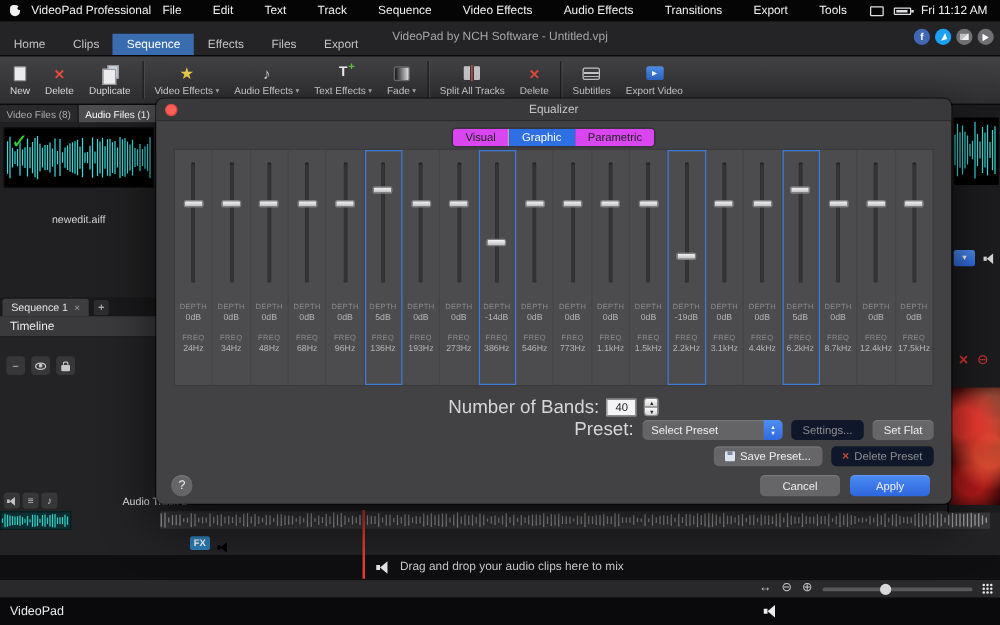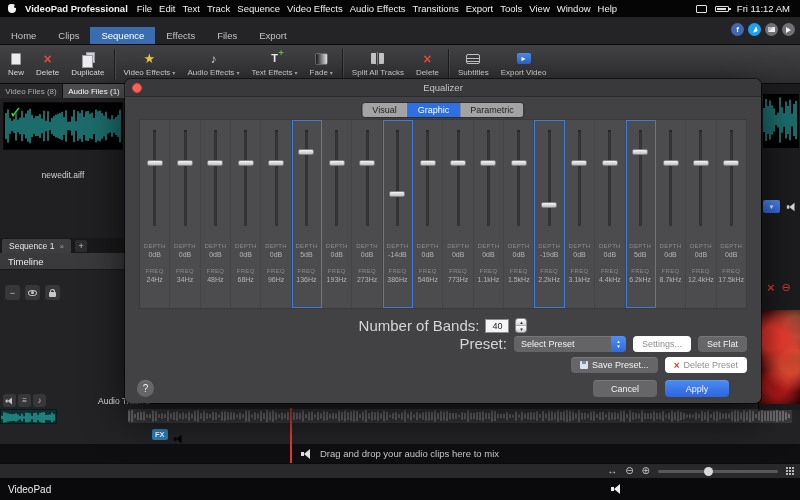--- a/index.html
+++ b/index.html
@@ -3,22 +3,22 @@
 <meta charset="utf-8">
 <style>
   *{box-sizing:border-box;margin:0;padding:0}
   body{font-family:"Liberation Sans","DejaVu Sans",sans-serif;background:#000}
   .screen{position:relative;width:800px;height:500px;background:#161618;overflow:hidden;font-family:"Liberation Sans","DejaVu Sans",sans-serif}
 
   
   .menubar{position:absolute;left:0;top:0;width:800px;height:17px;background:#050506;display:flex;align-items:center;padding:0 10px 0 8px;gap:9px;font-size:9.5px;color:#f2f2f4;z-index:6}
   .apple-logo{width:8px;height:9px;background:#f0f0f2;border-radius:3px 4px 4px 4px;position:relative;flex-shrink:0}
   .apple-logo::after{content:"";position:absolute;right:-1px;top:1px;width:3px;height:3px;background:#050506;border-radius:50%}
-  .mb-app{font-weight:bold;font-size:9.5px;white-space:nowrap}
-  .mb-menus{display:flex;gap:7px;white-space:nowrap;overflow:hidden;flex:1}
+  .mb-app{font-weight:normal;font-size:9.5px;white-space:nowrap}
+  .mb-menus{display:flex;gap:25px;white-space:nowrap;overflow:hidden;flex:1}
   .menu-item{cursor:default}
   .mb-right{display:flex;align-items:center;gap:8px;margin-left:auto;flex-shrink:0}
   .mi-display{width:11px;height:8px;border:1px solid #e0e0e2;border-radius:1px}
   .mi-batt{width:14px;height:6px;border:1px solid #e0e0e2;border-radius:1px;position:relative}
   .mi-batt::before{content:"";position:absolute;left:1px;top:1px;bottom:1px;width:9px;background:#e0e0e2}
   .mi-batt::after{content:"";position:absolute;right:-3px;top:1px;width:2px;height:2px;background:#e0e0e2}
   .mb-clock{white-space:nowrap}
 
   
   .ribbon{position:absolute;left:0;top:17px;width:800px;height:28px;background:#242427;border-bottom:1px solid #0a0a0b;z-index:5}
@@ -122,21 +122,21 @@
     radial-gradient(circle at 78% 55%, rgba(255,95,60,.75) 0 20%, transparent 50%),
     radial-gradient(circle at 42% 80%, rgba(205,30,30,.85) 0 14%, transparent 40%),
     radial-gradient(circle at 85% 18%, rgba(255,130,95,.55) 0 12%, transparent 35%),#150404}
 
   
   .dialog{position:absolute;left:125px;top:79px;width:636px;height:324px;background:#424245;border-radius:6px;box-shadow:0 14px 40px rgba(0,0,0,.7),0 0 0 1px rgba(0,0,0,.55);z-index:10}
   .dlg-titlebar{position:absolute;left:0;top:0;width:100%;height:18px;background:#39393c;border-radius:6px 6px 0 0;border-bottom:1px solid #2b2b2e}
   .dlg-close{position:absolute;left:7px;top:4px;width:10px;height:10px;border-radius:50%;background:#fe5f57;border:1px solid #d94a42}
   .dlg-title{position:absolute;left:0;right:0;top:3px;text-align:center;font-size:9.5px;color:#c4c4c6}
   .seg{position:absolute;left:50%;top:23px;transform:translateX(-50%);display:flex;border:1px solid #2e2e30;border-radius:4px;overflow:hidden}
-  .seg-btn{padding:2px 10px;font-size:9px;background:#a3a3a3;color:#222;border-right:1px solid #aeaeb0}
+  .seg-btn{padding:2px 10px;font-size:9px;background:#d946ef;color:#222;border-right:1px solid #aeaeb0}
   .seg-btn:last-child{border-right:none}
   .seg-btn.active{background:#2e6fe4;color:#fff;border-right-color:#2e6fe4}
   .eq-panel{position:absolute;left:14px;top:40px;width:608px;height:190px;background:#4c4c4f;border:1px solid #3a3a3d;display:flex}
   .eq-band{flex:1;position:relative;display:flex;flex-direction:column;align-items:center;padding-top:8px;border-right:1px solid rgba(0,0,0,.10)}
   .eq-band:last-child{border-right:none}
   .eq-band.selected{outline:1px solid #3f7bd8;outline-offset:-1px}
   .eq-track-area{position:relative;width:100%;height:100px}
   .eq-track{position:absolute;left:50%;top:2px;bottom:2px;width:3px;margin-left:-1.5px;background:#39393c;border-radius:1px;box-shadow:inset 0 1px 2px rgba(0,0,0,.5)}
   .eq-handle{position:absolute;left:50%;width:16px;height:6px;margin-left:-8px;background:linear-gradient(#f4f4f6,#bfbfc2);border:1px solid #808084;border-radius:2px}
   .eq-lab{margin-top:15px;font-size:6px;color:#8c8c8f;letter-spacing:.3px}
@@ -146,27 +146,27 @@
   .dlg-label{font-size:15px;color:#d6d6d8}
   .nb-box{width:24px;height:14px;background:#f4f4f6;border:1px solid #8c8c8e;color:#1c1c1e;font-size:9px;display:flex;align-items:center;justify-content:center}
   .stepper{display:flex;flex-direction:column;width:12px;height:15px;border:1px solid #8c8c8e;border-radius:3px;overflow:hidden}
   .st-up,.st-dn{flex:1;display:flex;align-items:center;justify-content:center;font-size:4.5px;color:#2a2a2c;background:linear-gradient(#fdfdfd,#d4d4d6)}
   .st-dn{border-top:1px solid #aaa}
   .preset-row{position:absolute;right:14px;top:256px;display:flex;align-items:center;gap:7px}
   .popup{display:flex;align-items:center;width:112px;height:16px;background:#646467;border-radius:4px;position:relative;box-shadow:inset 0 1px 0 rgba(255,255,255,.12)}
   .popup-val{flex:1;padding-left:7px;font-size:9px;color:#f2f2f4;white-space:nowrap;overflow:hidden}
   .popup-cap{width:15px;height:16px;background:linear-gradient(#4e8ef4,#2f6ade);border-radius:0 4px 4px 0;display:flex;flex-direction:column;align-items:center;justify-content:center;color:#fff;font-size:4.5px;line-height:5px}
   .btn{display:flex;align-items:center;justify-content:center;gap:4px;height:16px;padding:0 9px;background:#666669;border-radius:4px;color:#f2f2f4;font-size:9px;box-shadow:inset 0 1px 0 rgba(255,255,255,.12);white-space:nowrap}
-  .btn.disabled{background:#ffffff;color:#909092;box-shadow:none}
+  .btn.disabled{background:#0f172a;color:#909092;box-shadow:none}
   .save-row{position:absolute;right:14px;top:278px;display:flex;gap:7px}
   .disk{width:8px;height:8px;background:#dde4f0;border-radius:1px;position:relative}
   .disk::after{content:"";position:absolute;left:2px;top:0;width:4px;height:3px;background:#7e8aa0}
   .del-x{color:#b8493c;font-size:10px;font-weight:bold}
   .help-btn{position:absolute;left:12px;top:301px;width:17px;height:17px;border-radius:50%;background:#666669;color:#f0f0f2;font-size:10px;display:flex;align-items:center;justify-content:center;box-shadow:inset 0 1px 0 rgba(255,255,255,.12)}
-  .footer-btns{position:absolute;right:32px;top:301px;display:flex;gap:8px}
+  .footer-btns{position:absolute;right:17px;top:301px;display:flex;gap:8px}
   .btn.cancel{width:64px;height:17px}
   .btn.apply{width:64px;height:17px;background:linear-gradient(#4c8bf2,#2d66df)}
 </style>
 </head>
 <body>
 
 <div class="screen">
 
   <div class="menubar">
     <span class="apple-logo"></span>
@@ -187,20 +187,21 @@
         <span class="menu-item">Help</span>
       </span>
     <span class="mb-right">
       <span class="mi-display"></span>
       <span class="mi-batt"></span>
       <span class="mb-clock">Fri 11:12 AM</span>
     </span>
   </div>
 
   <div class="ribbon">
+    <div class="win-title">VideoPad by NCH Software - Untitled.vpj</div>
     <div class="ribbon-tabs">
       <span class="ribbon-tab">Home</span>
       <span class="ribbon-tab">Clips</span>
       <span class="ribbon-tab active">Sequence</span>
       <span class="ribbon-tab">Effects</span>
       <span class="ribbon-tab">Files</span>
       <span class="ribbon-tab">Export</span>
     </div>
     <div class="social">
       <span class="soc soc-fb">f</span>

